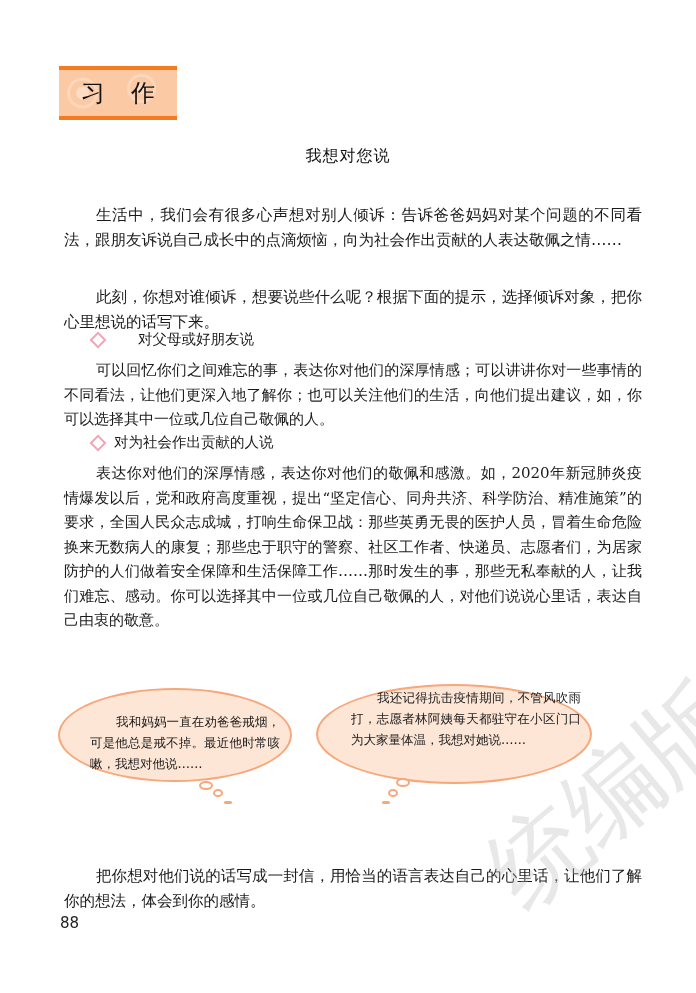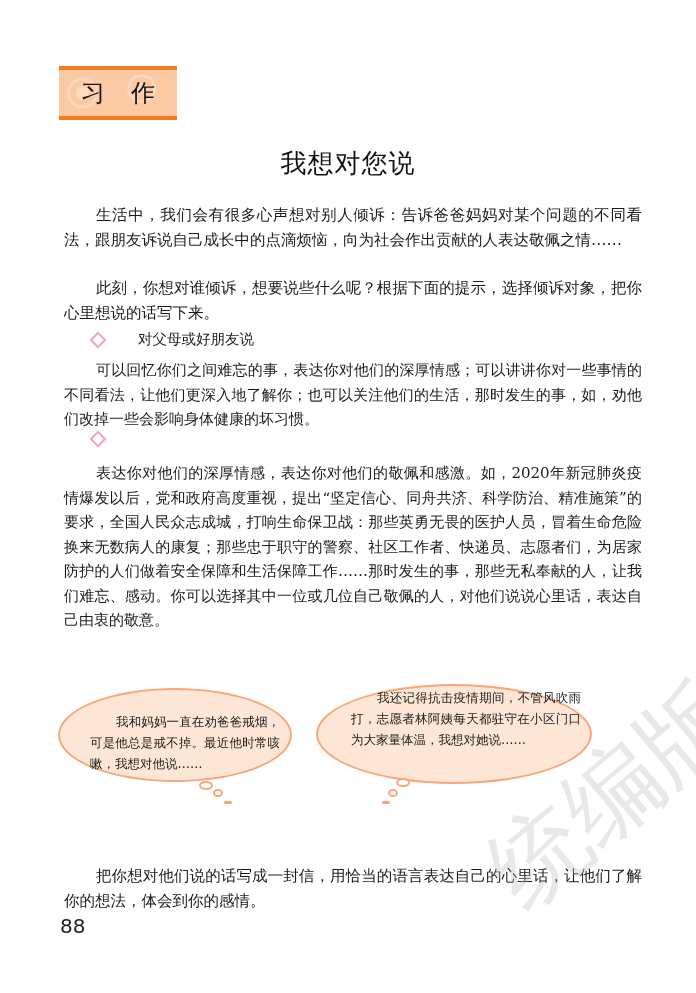--- a/index.html
+++ b/index.html
@@ -7,59 +7,60 @@
          font-family:"DejaVu Sans","Liberation Sans",sans-serif; color:#1a1a1a; }
   .section-badge { position:absolute; left:59px; top:66px; width:118px; height:54px;
     background:
       radial-gradient(circle at 20% 50%, rgba(255,255,255,0.35) 0 6px, transparent 7px 12px, rgba(255,255,255,0.25) 13px 15px, transparent 16px),
       radial-gradient(circle at 70% 40%, rgba(255,255,255,0.3) 0 5px, transparent 6px 11px, rgba(255,255,255,0.25) 12px 14px, transparent 15px),
       #fbc9a3;
     border-top:4px solid #f57a20; border-bottom:4px solid #f57a20;
     box-sizing:border-box; display:flex; align-items:center; justify-content:center;
     gap:26px; font-size:24px; font-family:"DejaVu Serif","Liberation Serif",serif; color:#111; }
   .title { position:absolute; top:146px; left:0; width:696px; text-align:center;
-    font-size:26px; color:#111; letter-spacing:1px; }
+    font-size:16px; color:#111; letter-spacing:1px; }
   .para { position:absolute; left:60px; width:578px; font-size:15.5px; line-height:24.5px;
     text-indent:32px; text-align:justify; color:#1a1a1a; margin:4px; }
   .para.kai { font-family:"DejaVu Serif","Liberation Serif",serif; font-size:15px; line-height:24.5px; }
   .subhead { position:absolute; left:90px; font-size:14.5px; font-family:"DejaVu Serif","Liberation Serif",serif;
     display:flex; align-items:center; gap:8px; color:#1a1a1a; }
   .diamond { width:8px; height:8px; border:2px solid #f4a3b5; transform:rotate(45deg); display:inline-block; margin-left:2px; margin-right:2px; }
   .bubble { position:absolute; background:#fde6d6; border:2px solid #f7a77a; border-radius:50%;
     box-sizing:border-box; }
   .bubble-text { position:absolute; font-family:"DejaVu Serif","Liberation Serif",serif;
     font-size:12.5px; line-height:21px; color:#1a1a1a; text-indent:26px; text-align:justify; margin:8px; }
   .puff { position:absolute; border:2px solid #f7a77a; border-radius:50%; background:#fff; box-sizing:border-box; }
   .dot { position:absolute; width:8px; height:3px; background:#f7a77a; border-radius:2px; }
-  .page-num { position:absolute; left:60px; top:914px; font-size:20px; color:#222; }
+  .page-num { position:absolute; left:60px; top:914px; font-size:15px; color:#222; }
   .watermark { position:absolute; left:470px; top:730px; font-size:96px; color:rgba(190,190,190,0.35);
     transform:rotate(-40deg); font-family:"DejaVu Serif","Liberation Serif",serif; white-space:nowrap; }
   .credit { position:absolute; right:14px; top:958px; font-size:16px; color:#333;margin-top:40px; }
 </style>
 </head>
 <body>
 
 <div class="section-badge">
   <span>习</span>
   <span>作</span>
 </div>
 
 <div class="title">我想对您说</div>
 
 <p class="para" style="top:199px;">生活中，我们会有很多心声想对别人倾诉：告诉爸爸妈妈对某个问题的不同看法，跟朋友诉说自己成长中的点滴烦恼，向为社会作出贡献的人表达敬佩之情……</p>
-<p class="para" style="top:273px;font-family:Liberation Mono, monospace;">此刻，你想对谁倾诉，想要说些什么呢？根据下面的提示，选择倾诉对象，把你心里想说的话写下来。</p>
+<p class="para" style="top:281px;">此刻，你想对谁倾诉，想要说些什么呢？根据下面的提示，选择倾诉对象，把你心里想说的话写下来。</p>
 
 <div class="subhead" style="top:330px;gap:32px;">
   <span class="diamond"></span>
   <span>对父母或好朋友说</span>
 </div>
-<p class="para kai" style="top:354px;">可以回忆你们之间难忘的事，表达你对他们的深厚情感；可以讲讲你对一些事情的不同看法，让他们更深入地了解你；也可以关注他们的生活，那时发生的事，如，劝他们改掉一些会影响身体健康的坏习惯。</p>
+<p class="para kai" style="top:354px;">可以回忆你们之间难忘的事，表达你对他们的深厚情感；可以讲讲你对一些事情的不同看法，让他们更深入地了解你；也可以关注他们的生活，向他们提出建议，如，你可以选择其中一位或几位自己敬佩的人。</p>
 
 <div class="subhead" style="top:433px;">
   <span class="diamond"></span>
+  <span>对为社会作出贡献的人说</span>
 </div>
 <p class="para kai" style="top:457px;">表达你对他们的深厚情感，表达你对他们的敬佩和感激。如，2020年新冠肺炎疫情爆发以后，党和政府高度重视，提出“坚定信心、同舟共济、科学防治、精准施策”的要求，全国人民众志成城，打响生命保卫战：那些英勇无畏的医护人员，冒着生命危险换来无数病人的康复；那些忠于职守的警察、社区工作者、快递员、志愿者们，为居家防护的人们做着安全保障和生活保障工作……那时发生的事，那些无私奉献的人，让我们难忘、感动。你可以选择其中一位或几位自己敬佩的人，对他们说说心里话，表达自己由衷的敬意。</p>
 
 <div>
   <div class="bubble" style="left:58px; top:688px; width:234px; height:94px;"></div>
   <p class="bubble-text" style="left:82px; top:703px; width:190px;">我和妈妈一直在劝爸爸戒烟，可是他总是戒不掉。最近他时常咳嗽，我想对他说……</p>
   <div class="puff" style="left:199px; top:781px; width:14px; height:9px;"></div>
   <div class="puff" style="left:213px; top:789px; width:10px; height:8px;"></div>
   <div class="dot" style="left:224px; top:801px;"></div>
 </div>

